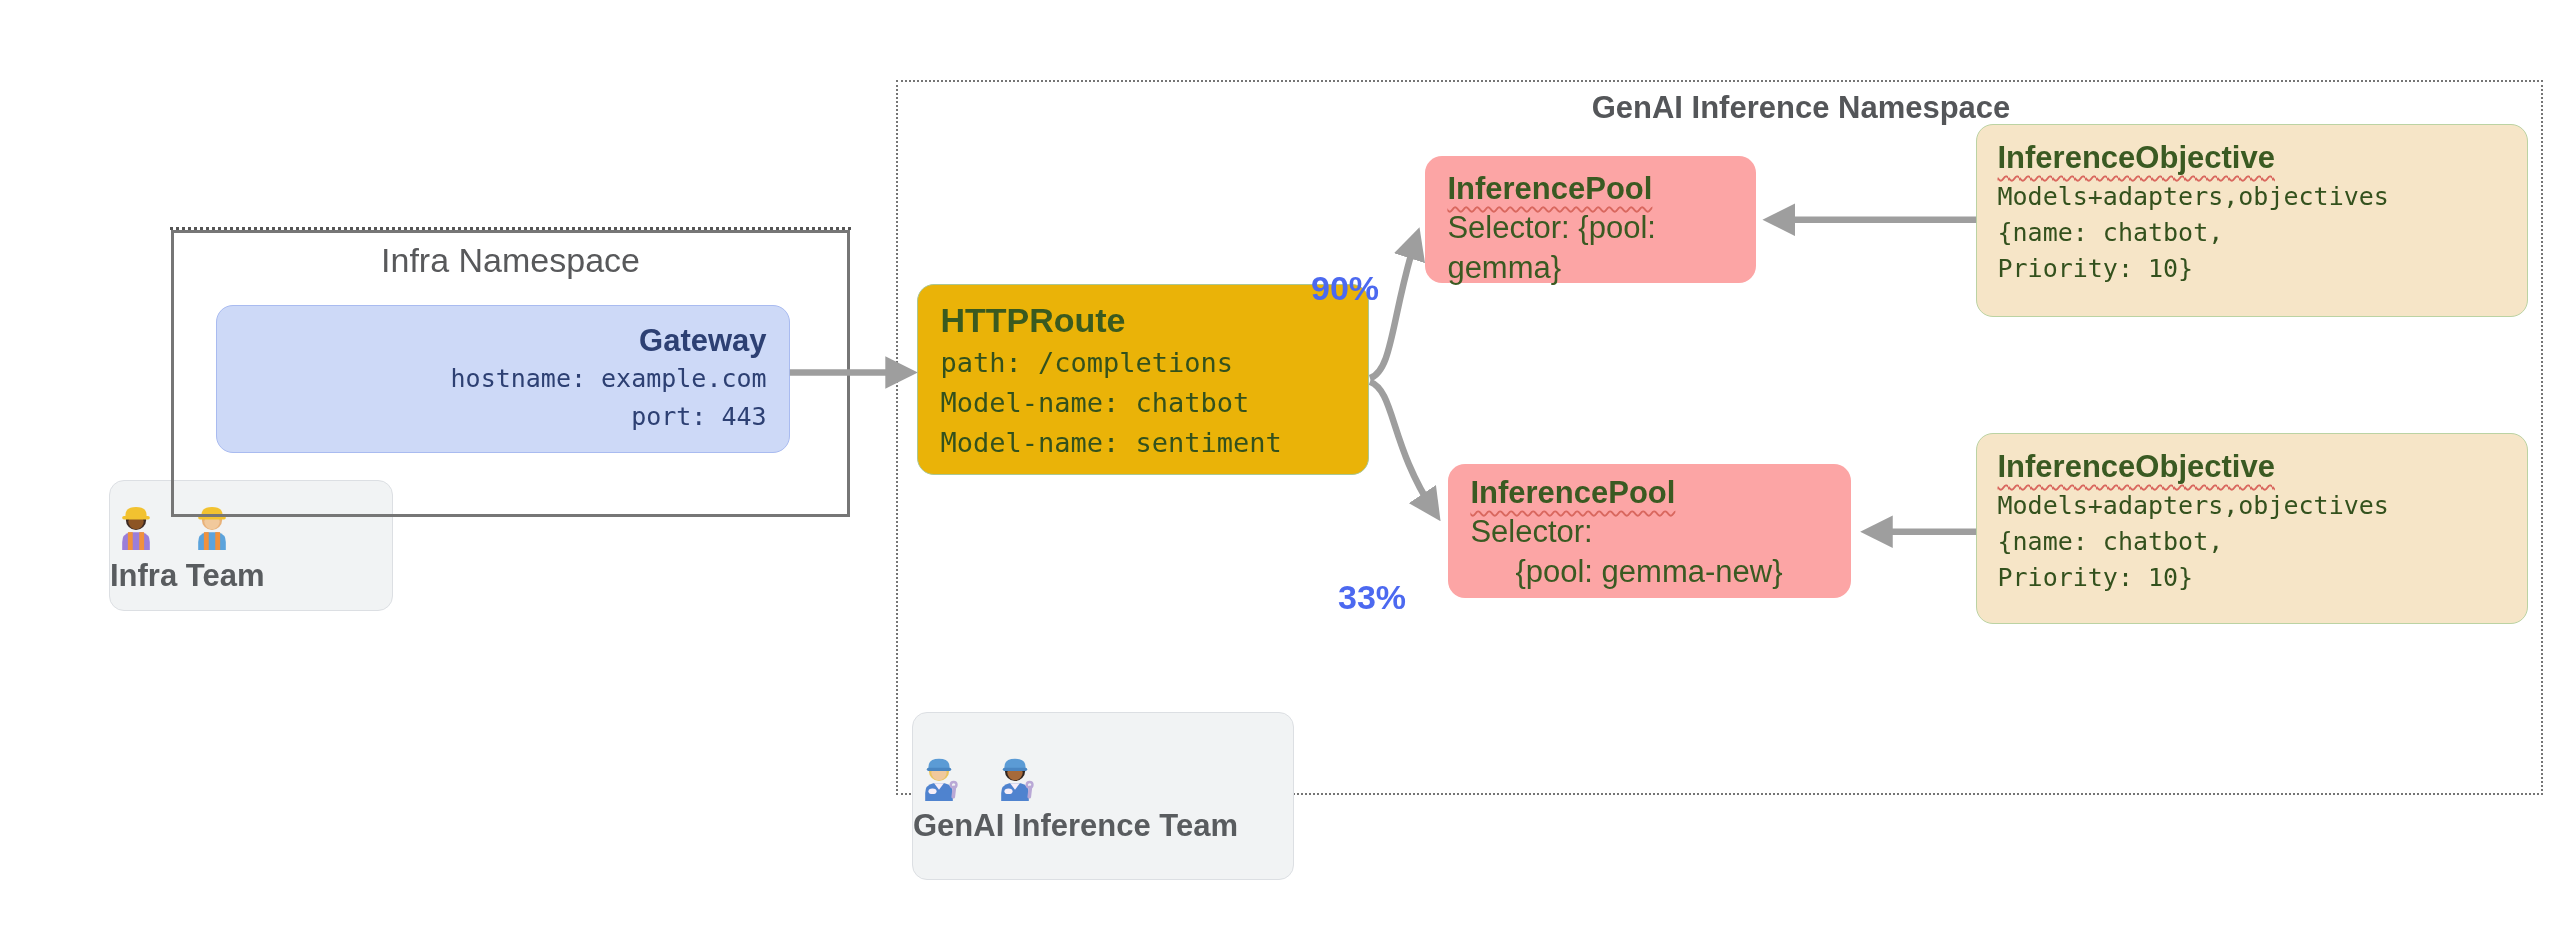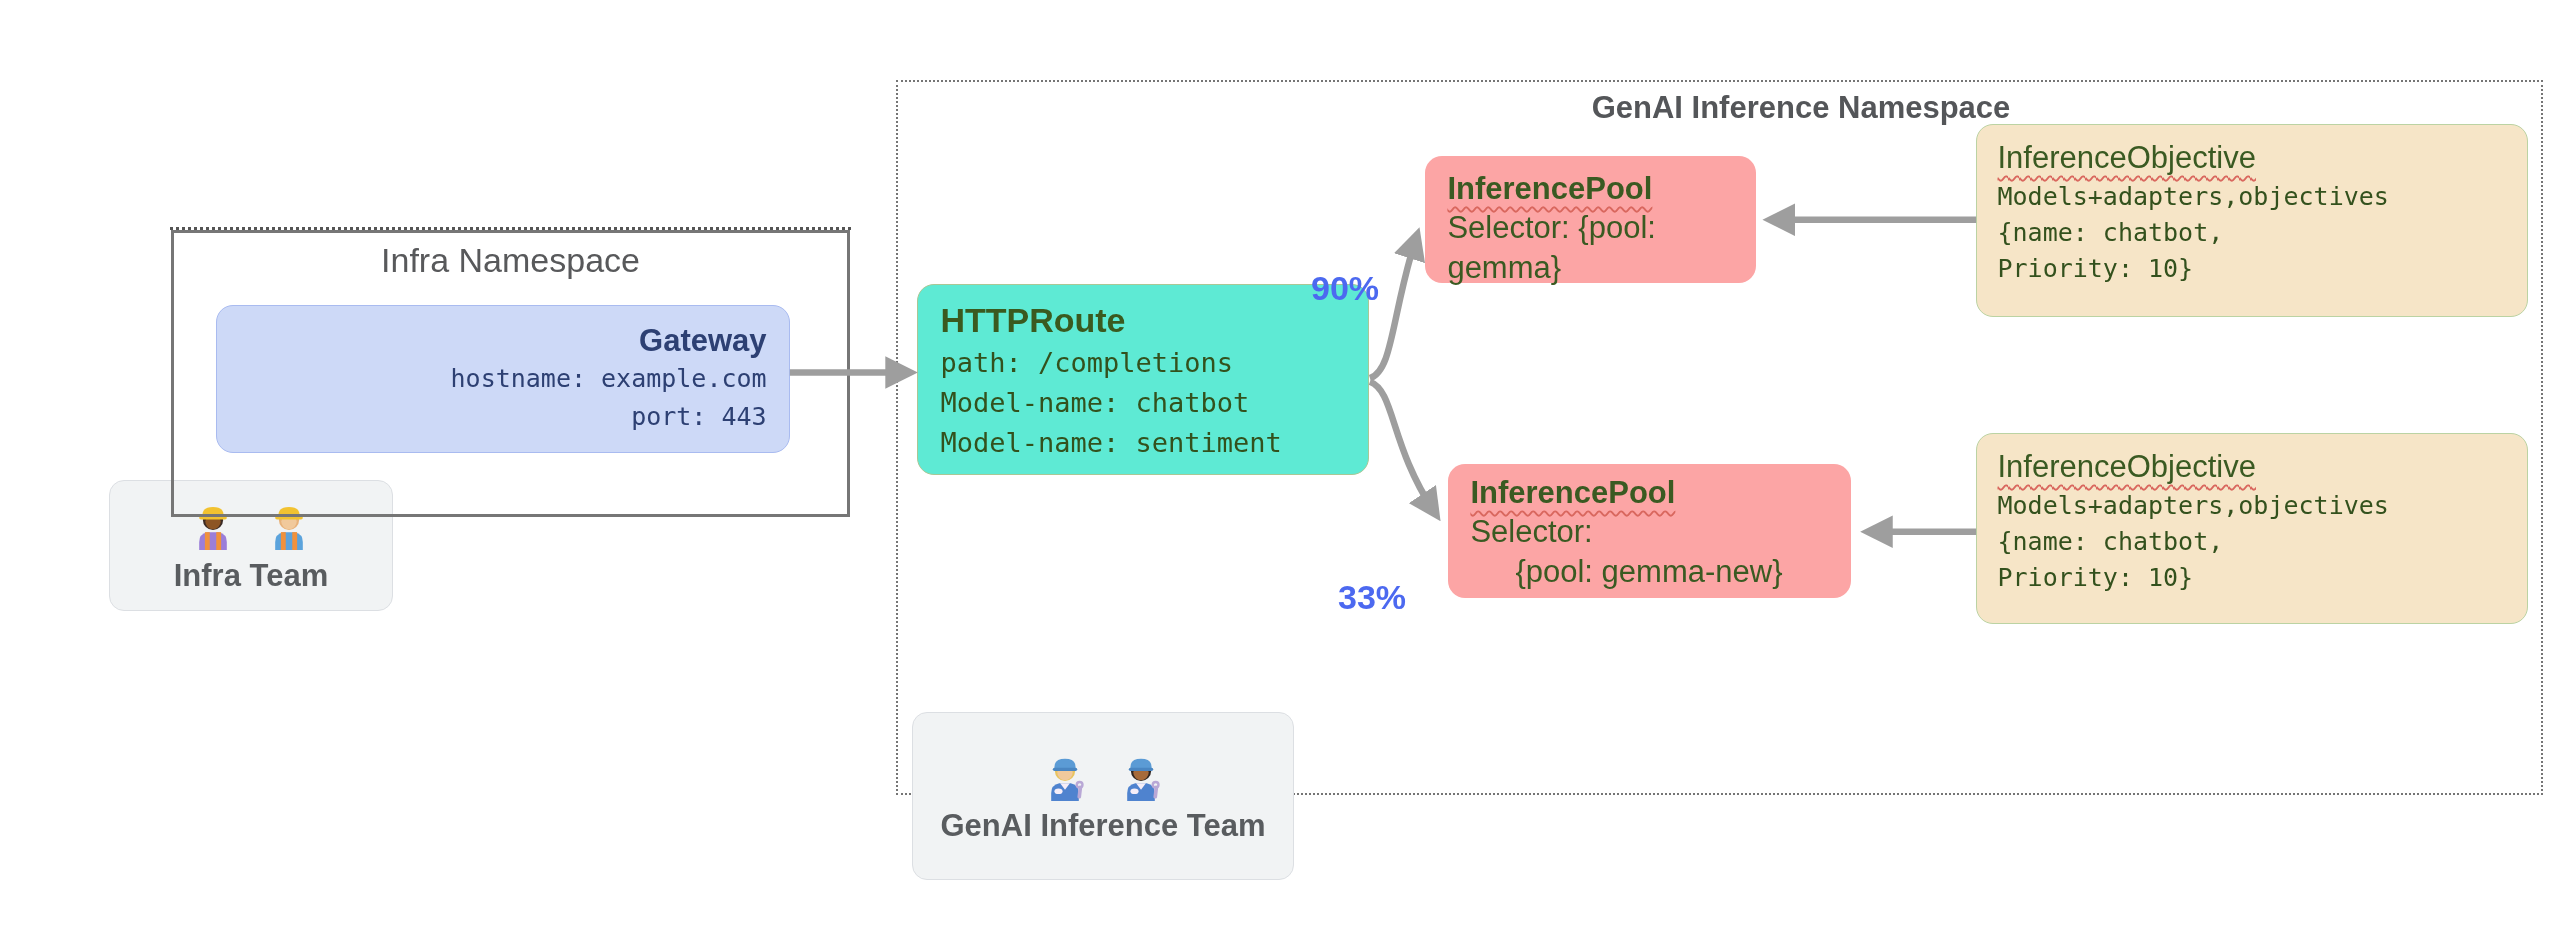--- a/index.html
+++ b/index.html
@@ -10,21 +10,21 @@
     font-family:"Liberation Sans", sans-serif;
     overflow:hidden;
   }
   .abs{position:absolute;}
 
   
   .team-box{
     background:#f1f3f4;
     border:1.9px solid #dcdfe3;
     border-radius:15px;
-    display:flex;flex-direction:column;align-items:center;justify-content:center;
+    display:flex;flex-direction:column;align-items:flex-start;justify-content:center;
     gap:5.6px;
   }
   .team-label{font-weight:bold;font-size:31px;color:#595c5f;line-height:1.1;}
   .icon-row{display:flex;gap:24px;align-items:flex-end;}
 
   
   .ns-solid{
     border:3.7px solid #767676;
     background:transparent;
   }
@@ -42,39 +42,39 @@
   
   .res{border-radius:17px;box-sizing:border-box;}
   .gateway{
     background:#cdd9f7;border:1.9px solid #a9bbf0;
     padding:15px 22.4px;color:#2d4073;text-align:right;
   }
   .gateway .title{font-weight:bold;font-size:31px;line-height:39px;}
   .gateway .mono{font-family:"DejaVu Sans Mono", monospace;font-size:25px;line-height:38px;}
 
   .httproute{
-    background:#5eead4;border:1.9px solid #aac795;
+    background:#eab308;border:1.9px solid #aac795;
     padding:13px 22.4px;color:#3a5a1f;
   }
   .httproute .title{font-weight:bold;font-size:34px;line-height:45px;}
   .httproute .mono{font-family:"DejaVu Sans Mono", monospace;font-size:27px;line-height:40px;color:#33511d;}
 
   .pool{
     background:#fca5a5;border:none;
     padding:13px 22.4px;color:#3a5a22;
   }
   .pool .title{font-weight:bold;font-size:31px;line-height:39px;display:inline-block;}
   .pool .sans{font-size:31px;line-height:40px;}
   .pool .indent{padding-left:45px;}
 
   .objective{
     background:#f6e5c7;border:1.9px solid #bbd3a3;
     padding:11.2px 20.5px;color:#3a5a22;
   }
-  .objective .title{font-weight:normal;font-size:31px;line-height:43px;display:inline-block;}
+  .objective .title{font-weight:bold;font-size:31px;line-height:43px;display:inline-block;}
   .objective .mono{font-family:"DejaVu Sans Mono", monospace;font-size:25px;line-height:36px;color:#33511d;}
 
   .squiggle{
     text-decoration-line:underline;
     text-decoration-style:wavy;
     text-decoration-color:#d9675e;
     text-decoration-thickness:1.9px;
     text-underline-offset:6.5px;
   }
 

